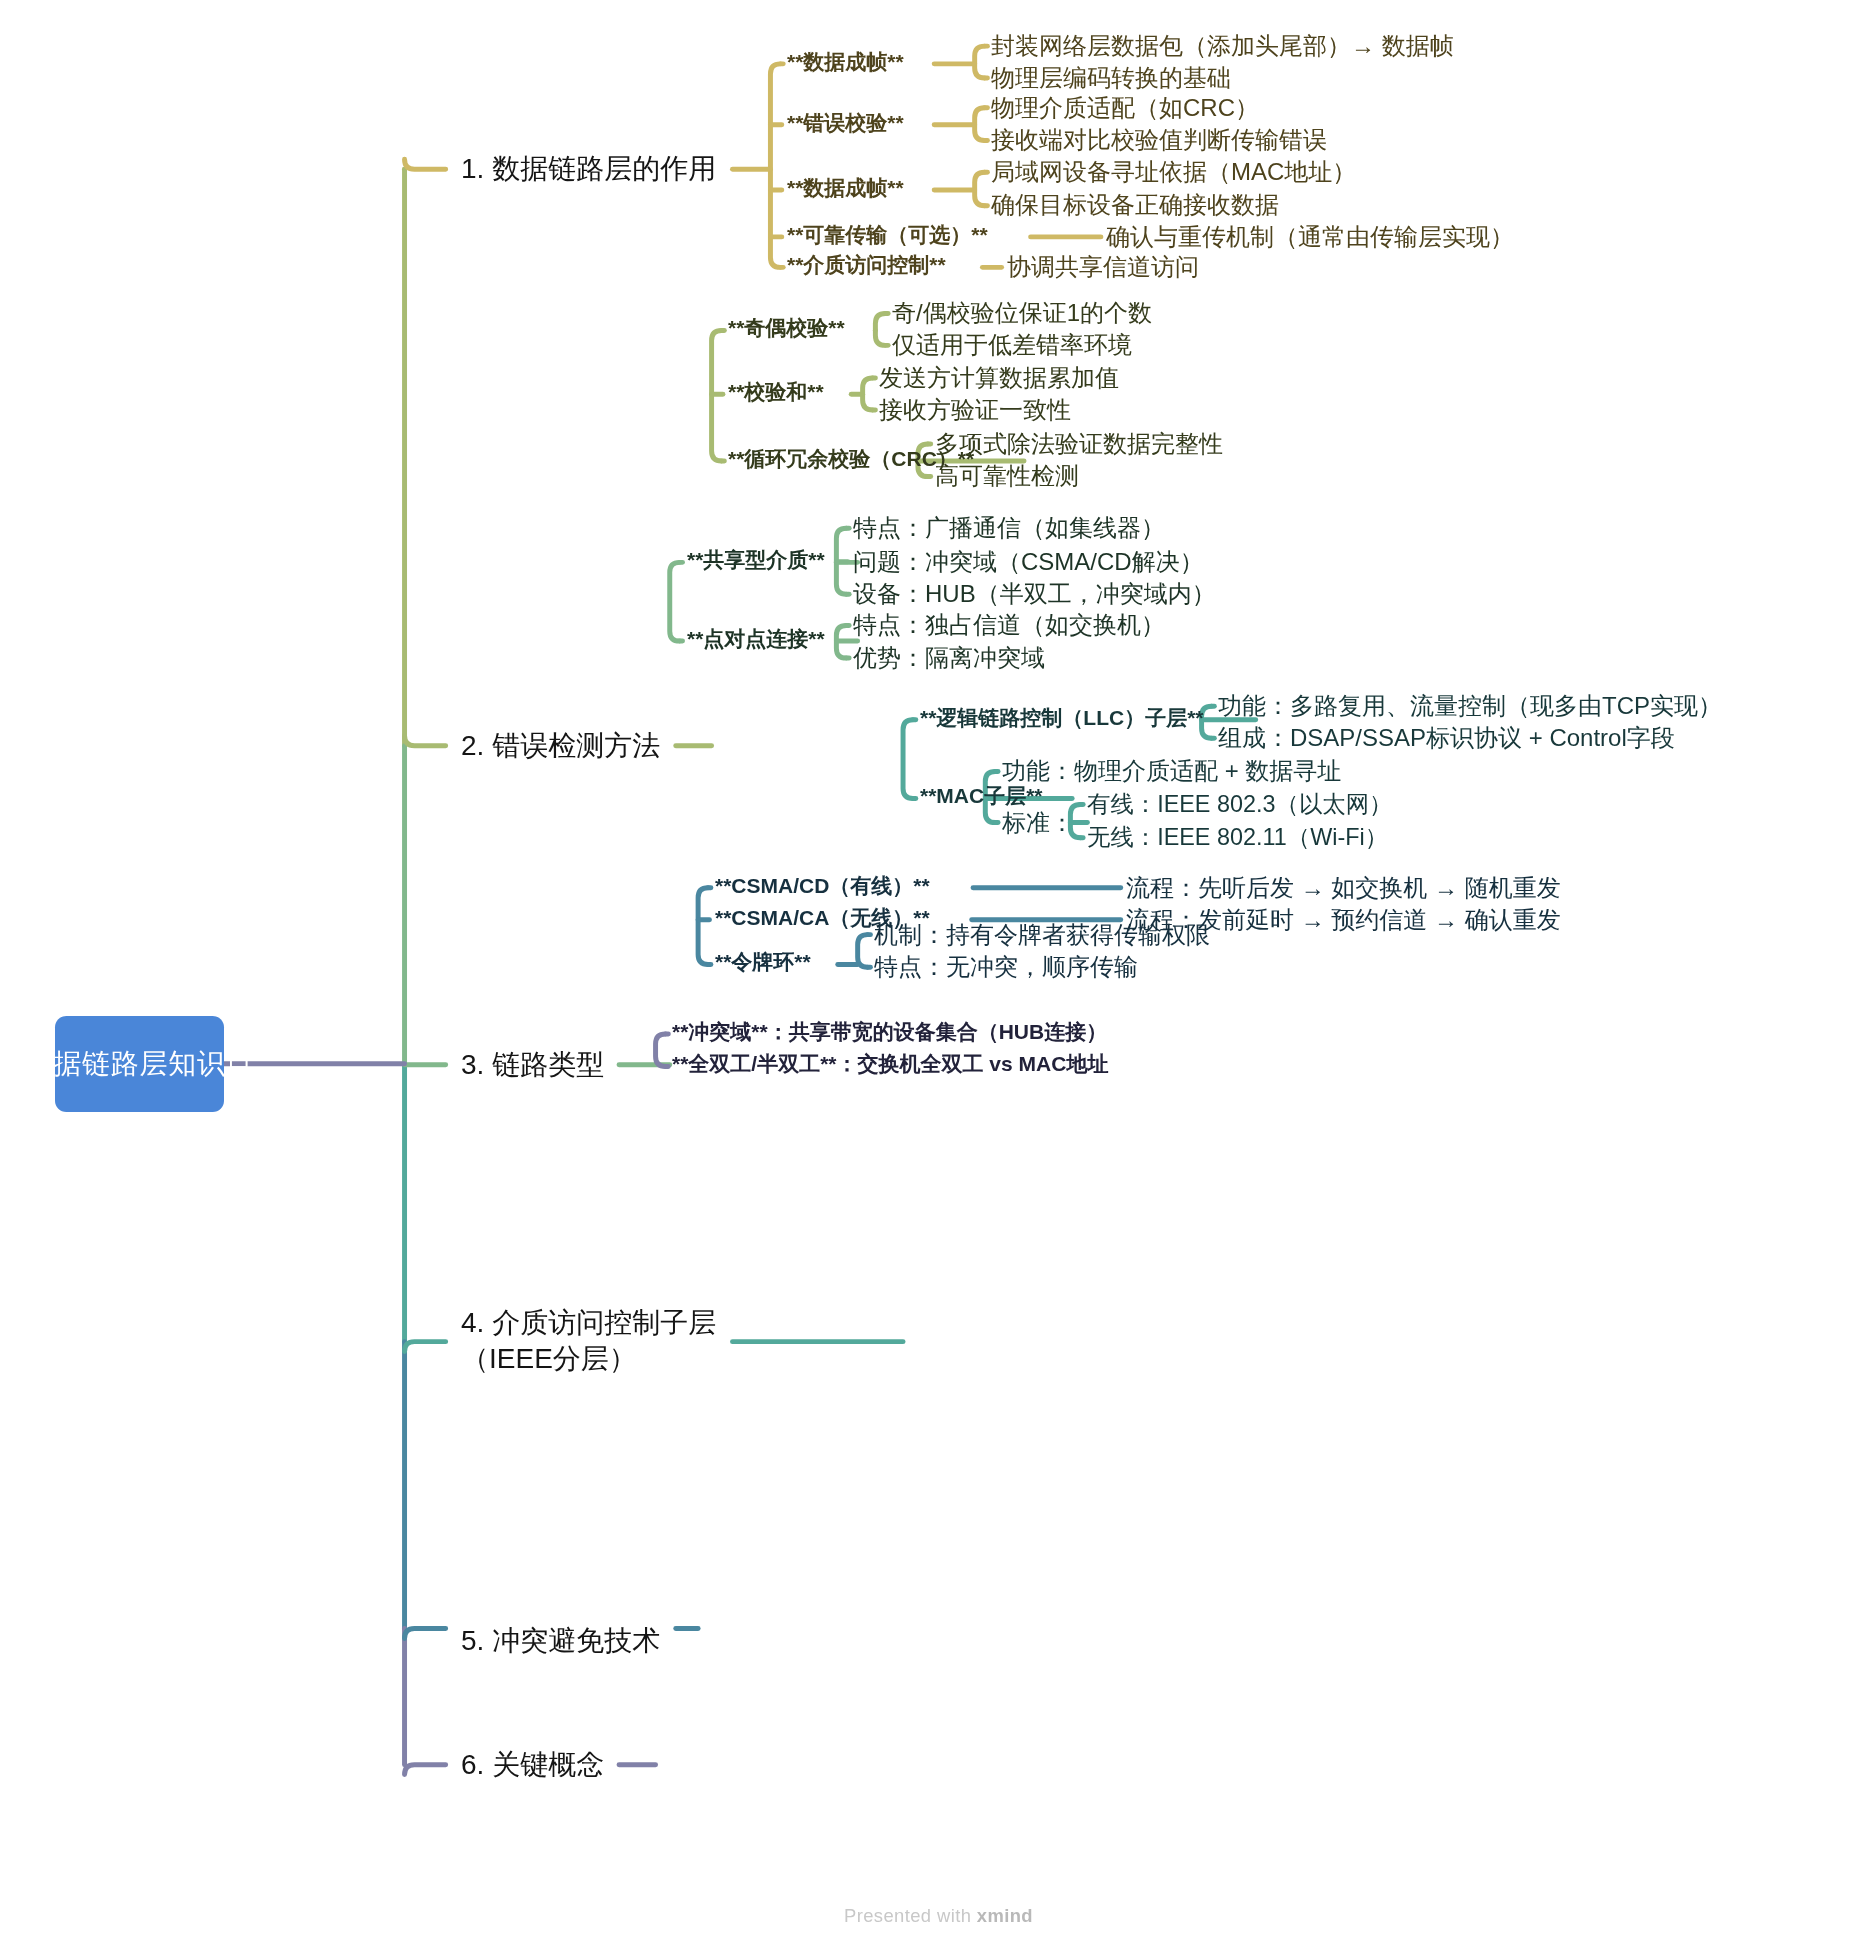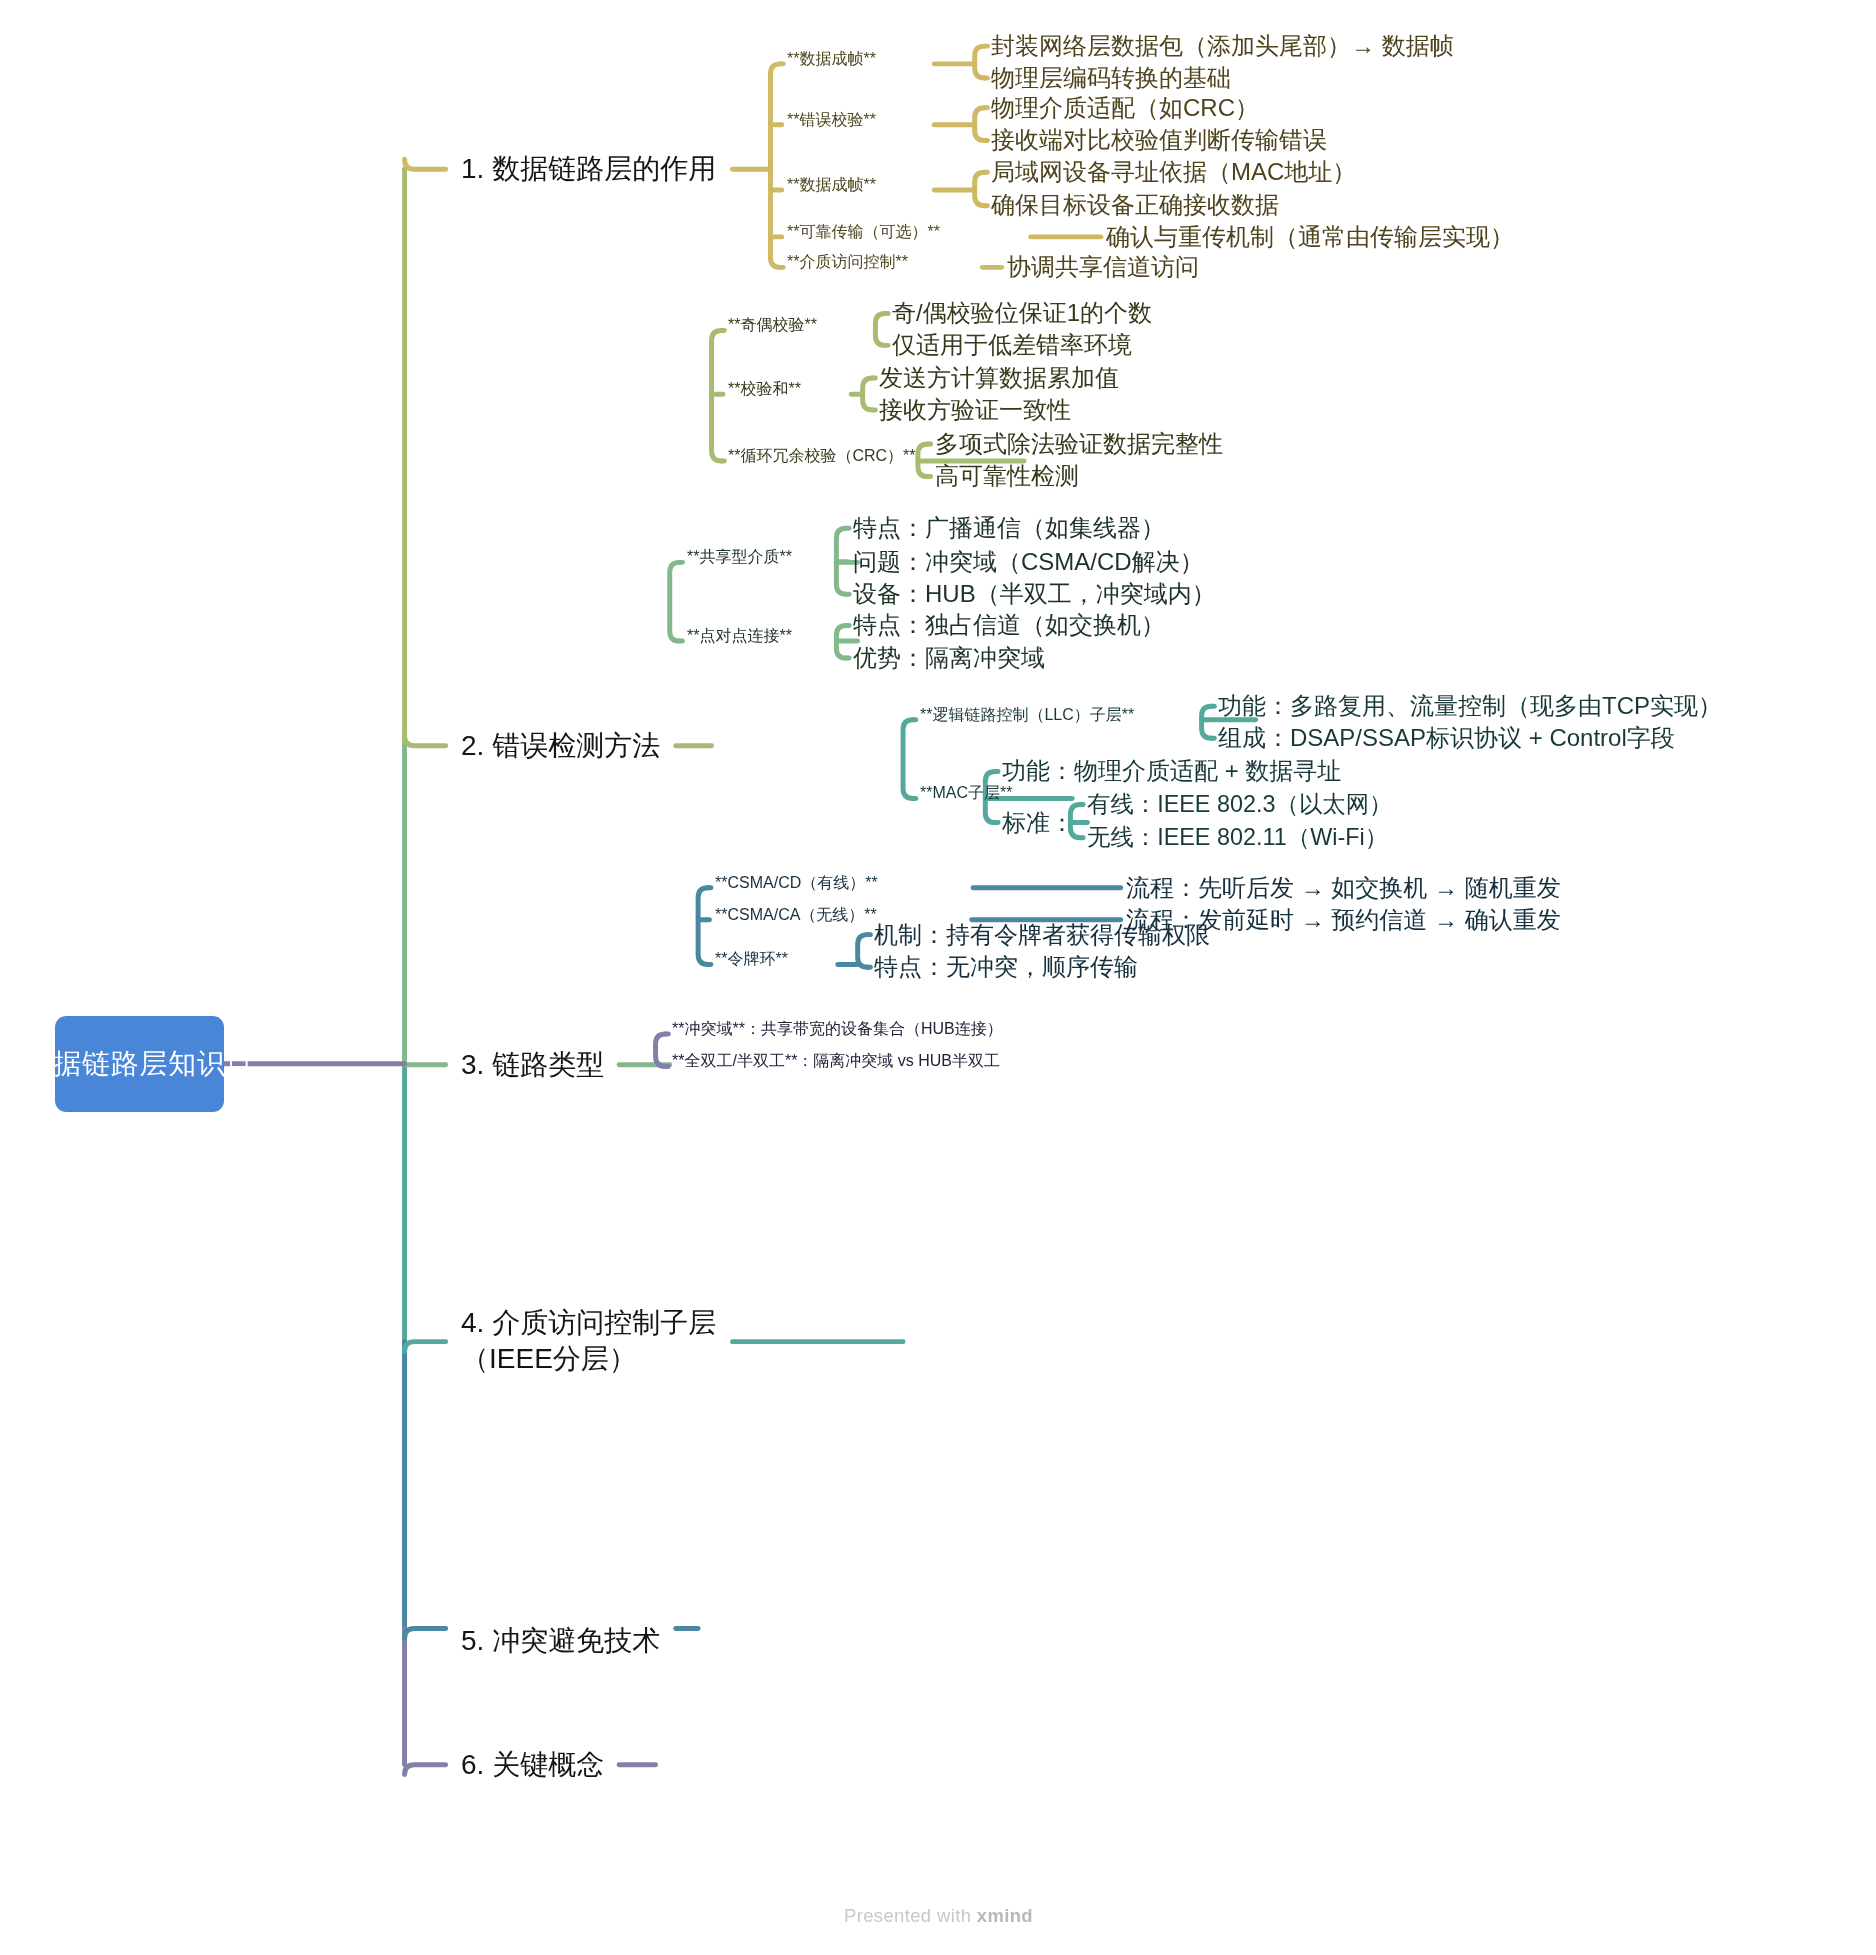--- a/index.html
+++ b/index.html
@@ -26,21 +26,21 @@
     border-radius:11.3px;
     display:flex;align-items:center;justify-content:center;
     color:#ffffff;
     font-size:28px;
     letter-spacing:0.7px;
     box-sizing:border-box;
   }
   
   .lvl1{font-size:28px;color:#1b1b1b;}
   
-  .lvl2{font-size:16px;}
+  .lvl2{font-size:21px;font-weight:bold;}
   
   .lvl3{font-size:24px;}
   .lvl4{font-size:23.4px;}
   .c-gold   {color:#4e431d;}
   .c-olive  {color:#343b1c;}
   .c-green  {color:#1d3326;}
   .c-teal   {color:#18383a;}
   .c-blue   {color:#16303f;}
   .c-purple {color:#22223a;}
   .c-dark   {color:#151515;}
@@ -230,18 +230,18 @@
 
   <div class="node lvl2 c-blue" style="left:715px;top:906px;">**CSMA/CA（无线）**</div>
   <div class="node lvl3 c-blue" style="left:1126px;top:906px;">流程：发前延时 → 预约信道 → 确认重发</div>
 
   <div class="node lvl2 c-blue" style="left:715px;top:950px;">**令牌环**</div>
   <div class="node lvl3 c-blue" style="left:874px;top:921px;">机制：持有令牌者获得传输权限</div>
   <div class="node lvl3 c-blue" style="left:874px;top:953px;">特点：无冲突，顺序传输</div>
 
   <div class="node lvl1 c-dark" style="left:461px;top:1748px;">6. 关键概念</div>
   <div class="node lvl2 c-purple" style="left:672px;top:1020px;">**冲突域**：共享带宽的设备集合（HUB连接）</div>
-  <div class="node lvl2 c-purple" style="left:672px;top:1052px;">**全双工/半双工**：隔离冲突域 vs HUB半双工</div>
+  <div class="node lvl2 c-purple" style="left:672px;top:1052px;">**全双工/半双工**：交换机全双工 vs MAC地址</div>
 
   <div id="footer"><span>Presented with </span><b>xmind</b></div>
 
 </div>
 
 
 </body></html>

